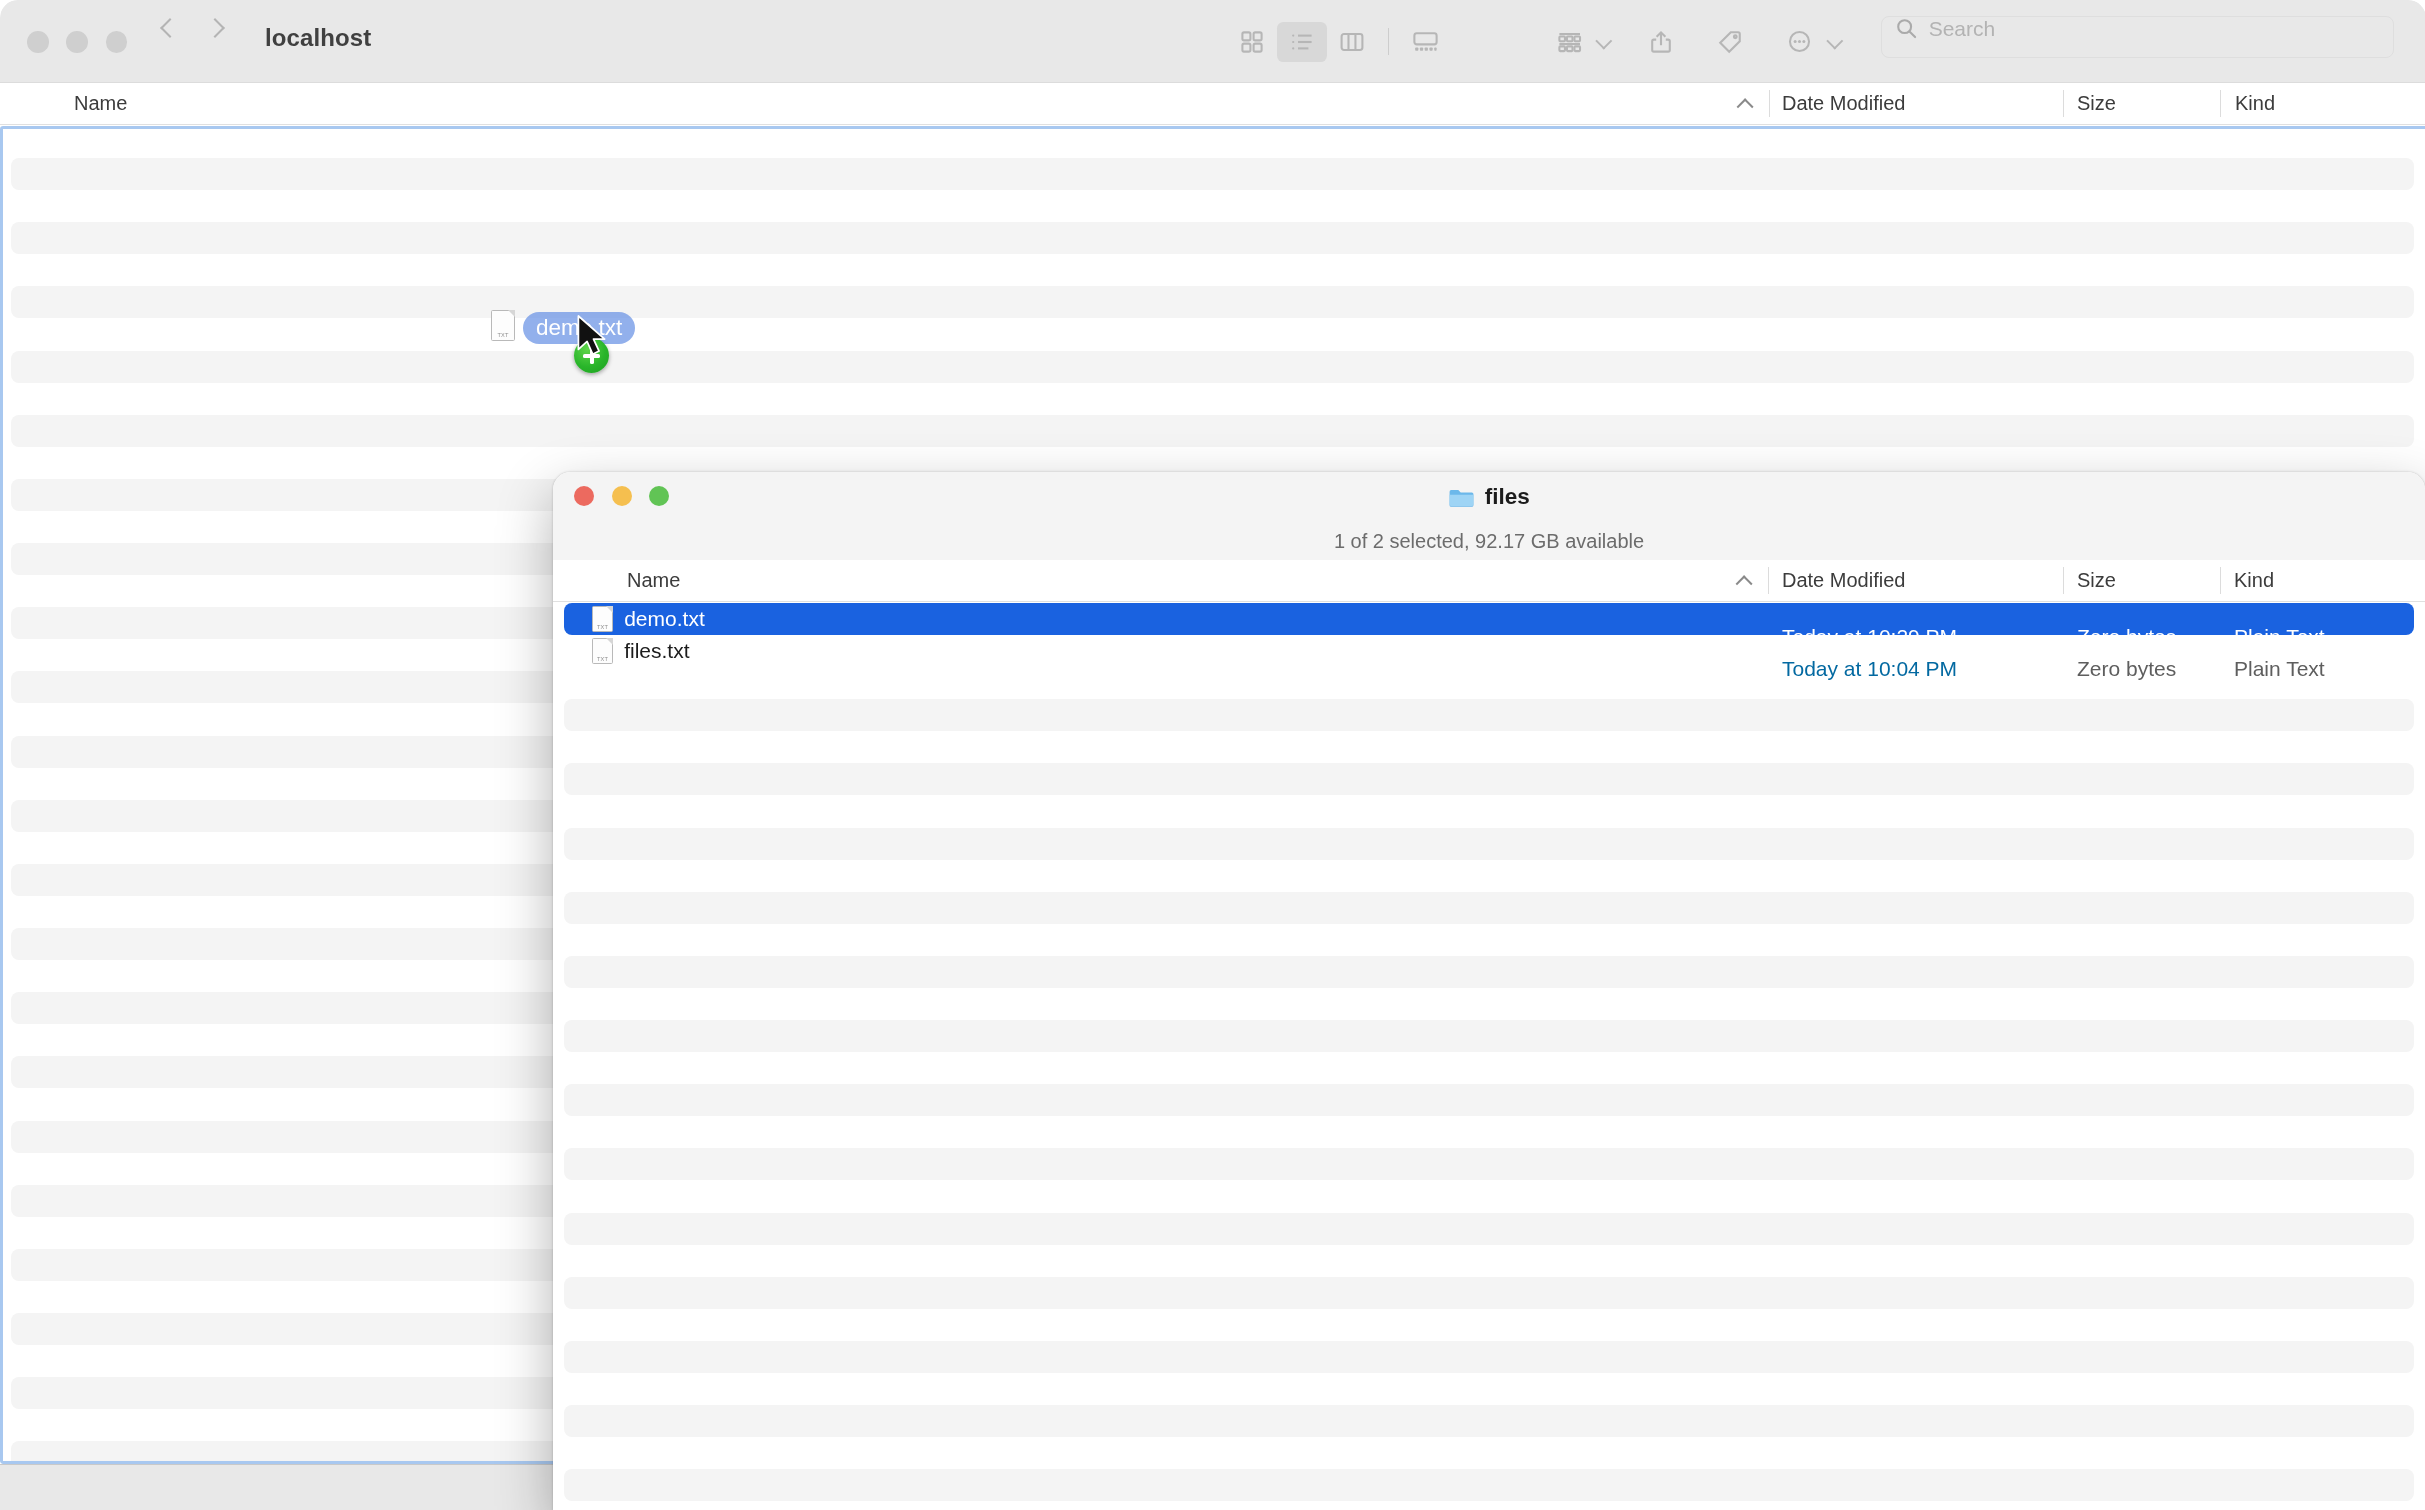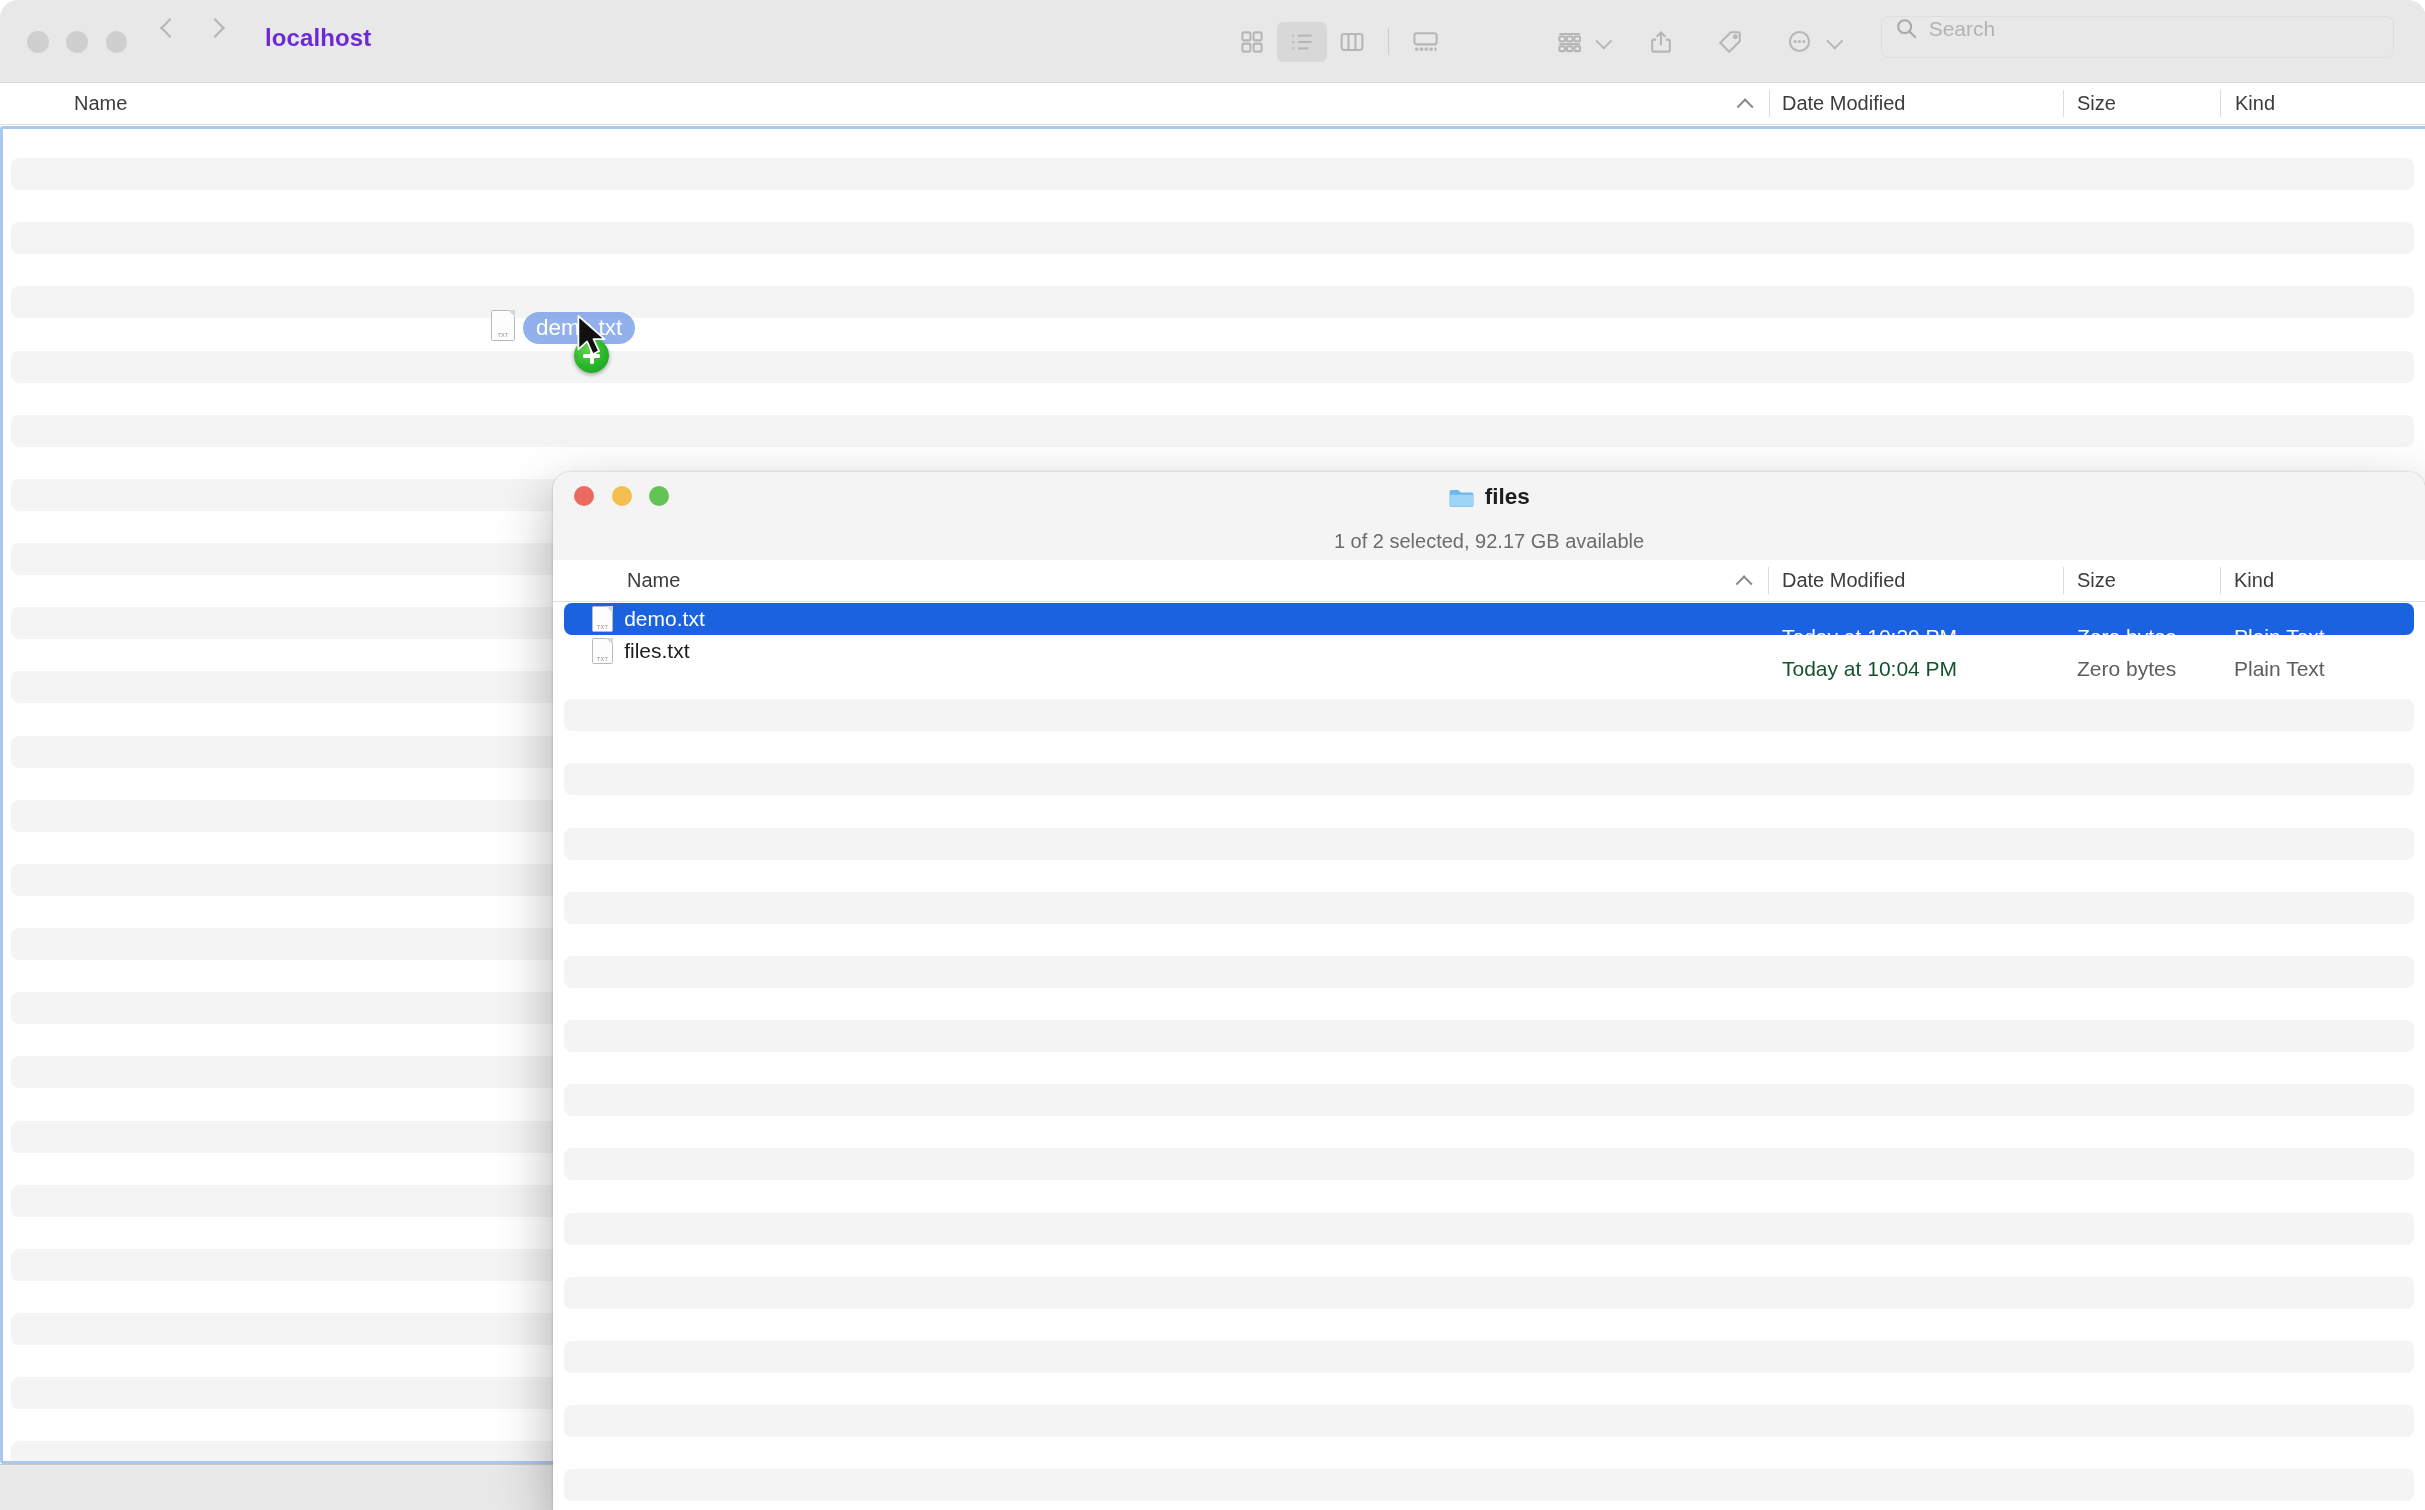--- a/index.html
+++ b/index.html
@@ -48,21 +48,21 @@
   .chev::before {
     content: ""; position: absolute; left: 6.4px; top: 4.8px;
     width: 12px; height: 12px;
     border-top: 2.4px solid #b4b4b4; border-right: 2.4px solid #b4b4b4;
   }
   .chev.left::before  { transform: rotate(-135deg); }
   .chev.right::before { transform: rotate(45deg); }
 
   .bg-title {
     position: absolute; left: 265px; top: 24px;
-    font-size: 24px; font-weight: bold; color: #6d28d9;
+    font-size: 24px; font-weight: bold; color: #404040;
     letter-spacing: 0.1px;
   }
 
   
   .tb-icons { position: absolute; top: 0; height: 83px; display: flex; align-items: center; }
   .tb-btn {
     width: 50px; height: 40px; display: flex; align-items: center; justify-content: center;
     border-radius: 6.4px;
   }
   .tb-btn.selected { background: #d8d8d8; }
@@ -476,21 +476,21 @@
         </div>
         <div class="file-row" style="top: 32px;">
           <span class="fname" style="left: 39px;">
             <span class="txt-ico">
               <span class="sheet"></span>
               <span class="fold"></span>
               <span class="lbl">TXT</span>
             </span>
             <span>files.txt</span>
           </span>
-          <span class="cell" style="left: 1229px; color: #14532d;">Today at 10:04 PM</span>
+          <span class="cell" style="left: 1229px; color: #0369a1;">Today at 10:04 PM</span>
           <span class="cell" style="left: 1524px; color: rgb(94, 94, 94);">Zero bytes</span>
           <span class="cell" style="left: 1681px; color: rgb(94, 94, 94);">Plain Text</span>
         </div>
         <div class="zrow" style="top: 64px;"></div>
         <div class="zrow alt" style="top: 96px; left: 11.2px; width: 1850px;"></div>
         <div class="zrow" style="top: 128px;"></div>
         <div class="zrow alt" style="top: 160px; left: 11.2px; width: 1850px;"></div>
         <div class="zrow" style="top: 193px;"></div>
         <div class="zrow alt" style="top: 225px; left: 11.2px; width: 1850px;"></div>
         <div class="zrow" style="top: 257px;"></div>

